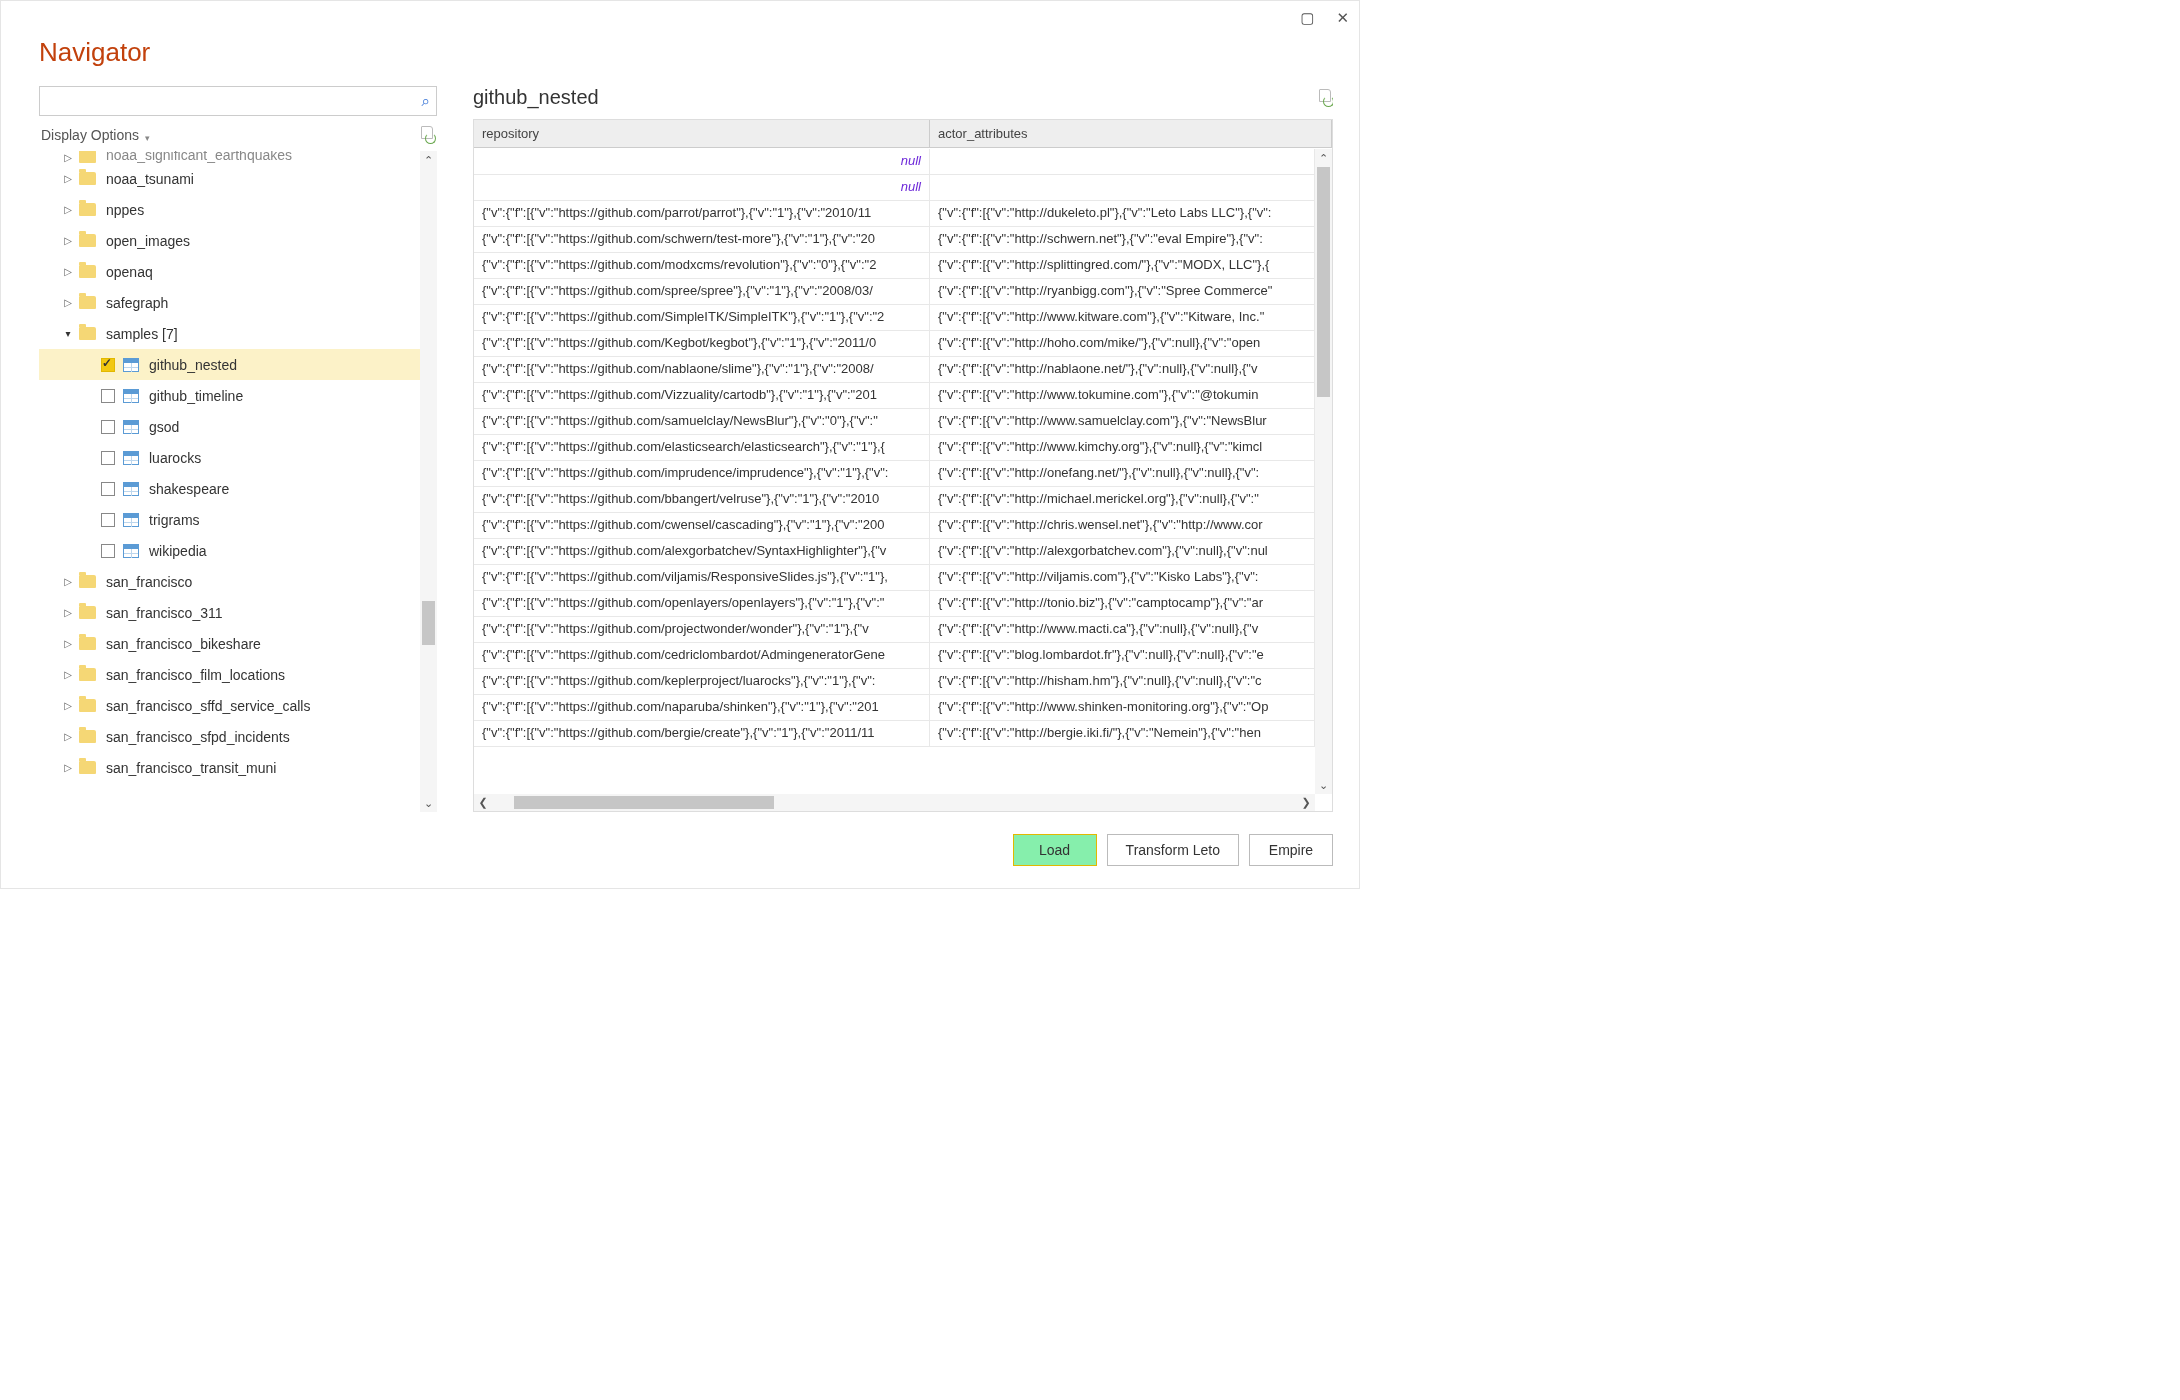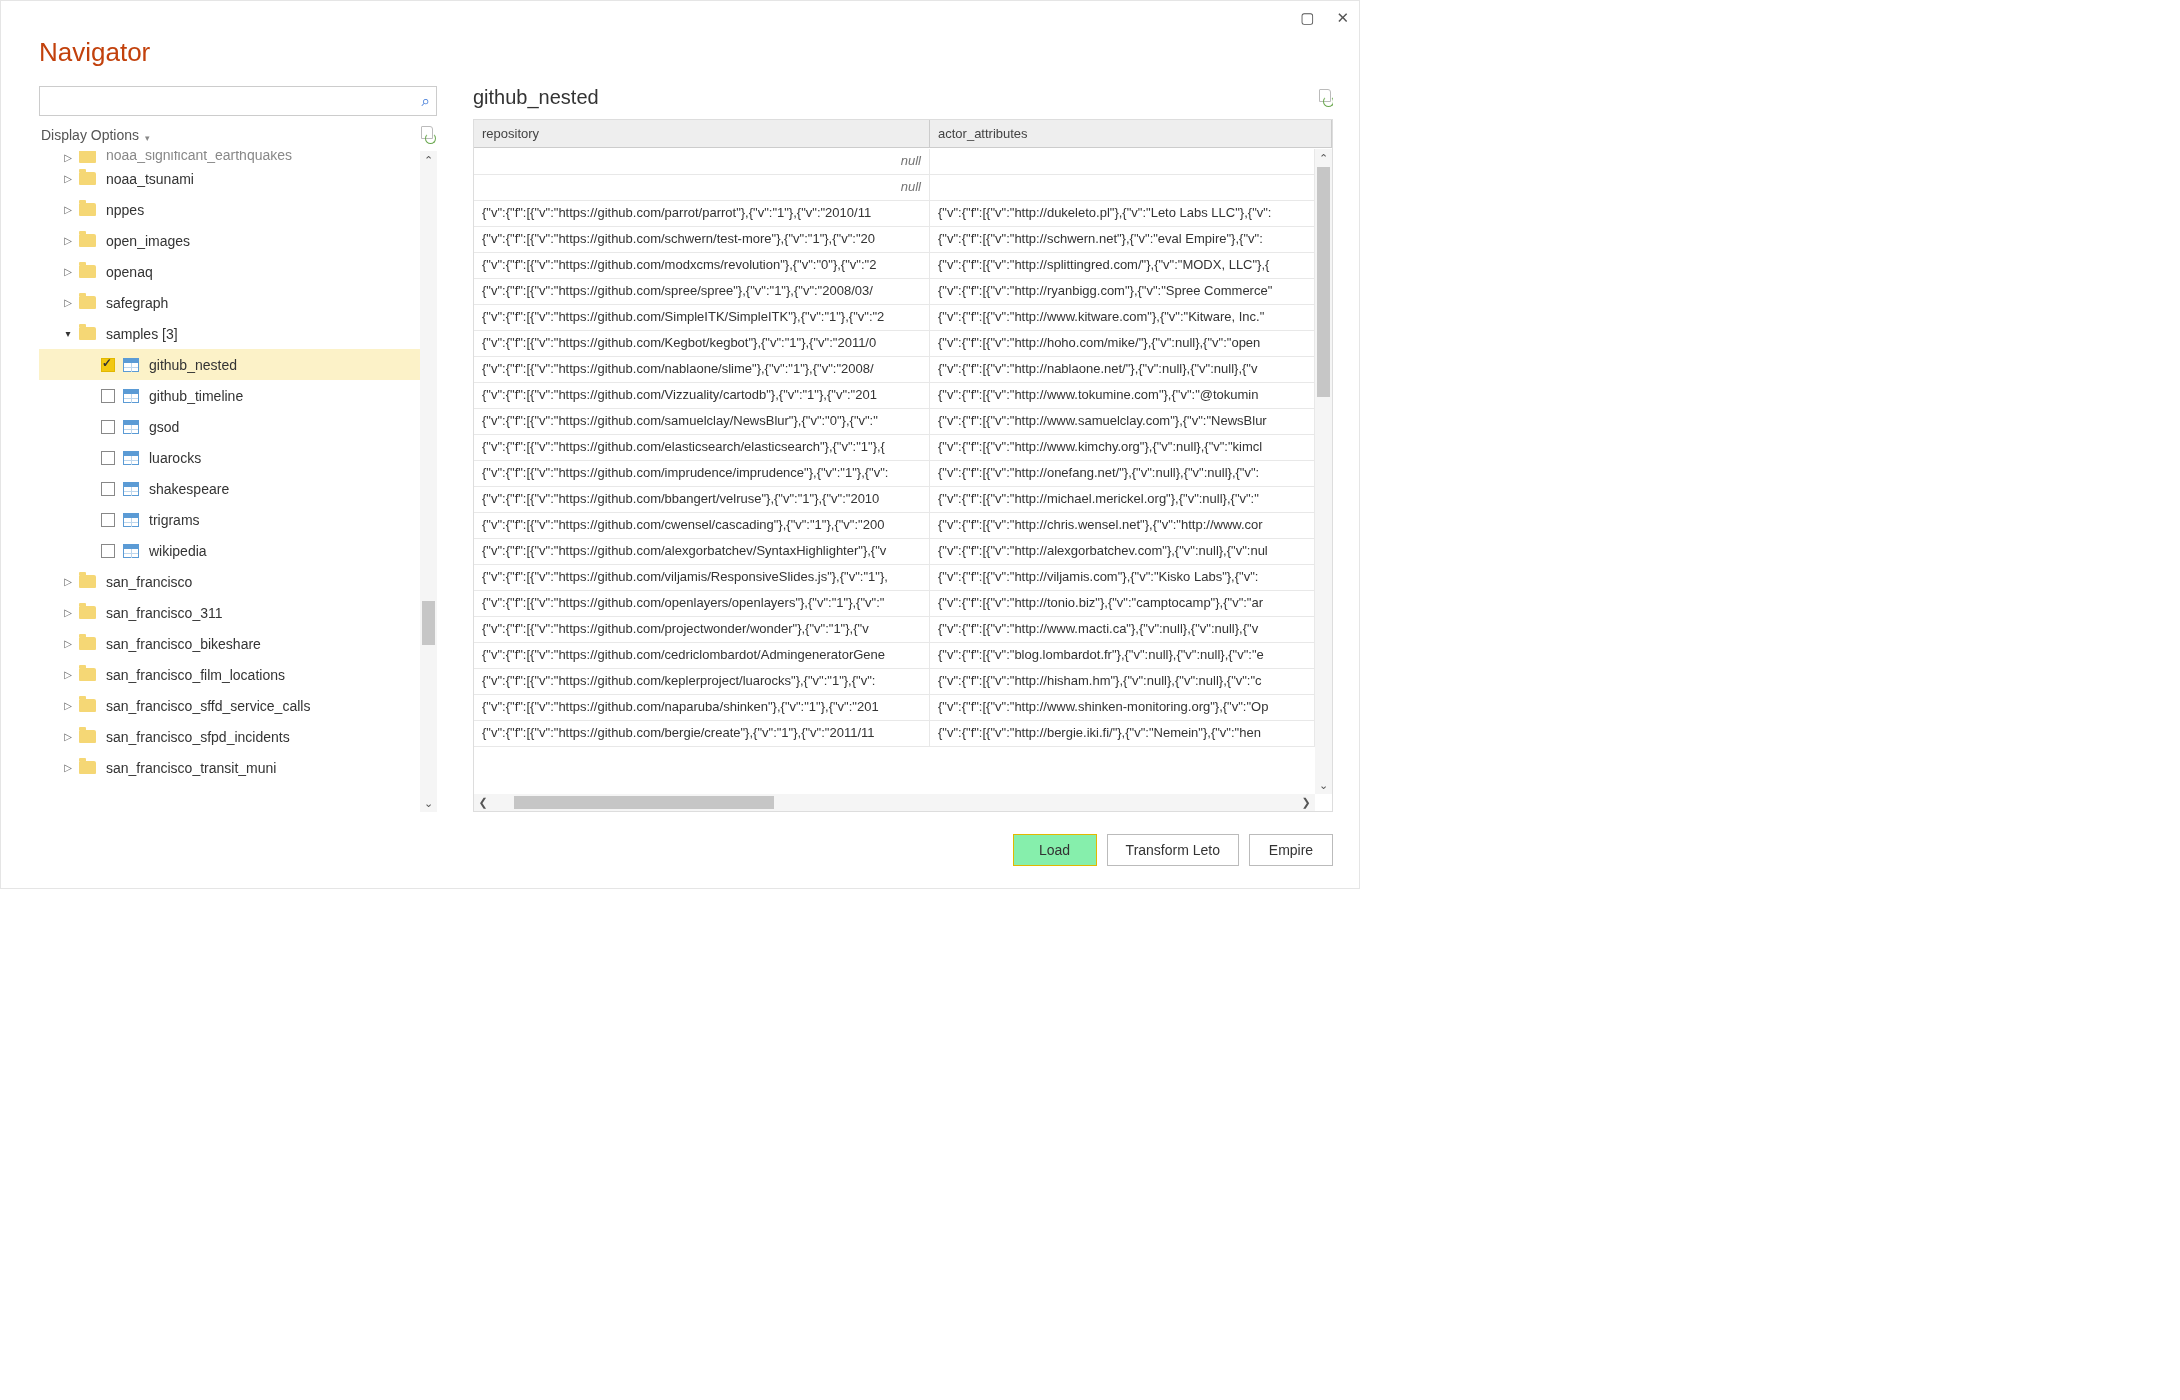--- a/index.html
+++ b/index.html
@@ -43,21 +43,21 @@
 .tree-scroll .thumb { position: absolute; left: 2px; right: 2px; top: 450px; height: 44px; background: #c6c6c6; cursor: pointer; }
 .right { flex: 1; display: flex; flex-direction: column; overflow: hidden; }
 .preview-title-row { display: flex; align-items: center; justify-content: space-between; margin-bottom: 10px; }
 .preview-title { font-size: 20px; font-weight: 400; color: #333; }
 .grid-wrap { flex: 1; border: 1px solid #ddd; position: relative; overflow: hidden; }
 .grid-head { display: flex; background: #22c55e; border-bottom: 1px solid #ccc; }
 .grid-head .col { padding: 6px 8px; font-size: 13px; color: #444; border-right: 1px solid #ccc; background: #eee; }
 .grid-body { position: absolute; top: 29px; left: 0; right: 17px; bottom: 17px; overflow: hidden; }
 .grid-row { display: flex; border-bottom: 1px solid #e8e8e8; height: 26px; }
 .grid-row .cell { padding: 4px 8px; font-size: 13px; color: #333; border-right: 1px solid #e8e8e8; white-space: nowrap; overflow: hidden; }
-.grid-row .cell.nullcell { text-align: right; font-style: italic; color: #737373; }
+.grid-row .cell.nullcell { text-align: right; font-style: italic; color: #6d28d9; }
 .col-repo { width: 456px; }
 .col-actor { flex: 1; }
 .grid-vscroll { position: absolute; top: 29px; right: 0; width: 17px; bottom: 17px; background: #f5f5f5; }
 .grid-vscroll .up, .grid-vscroll .dn { position: absolute; left: 0; right: 0; height: 18px; text-align: center; font-size: 11px; color: #555; line-height: 18px; cursor: pointer; }
 .grid-vscroll .up { top: 0; }
 .grid-vscroll .dn { bottom: 0; }
 .grid-vscroll .thumb { position: absolute; left: 2px; right: 2px; top: 18px; height: 230px; background: #c6c6c6; cursor: pointer; }
 .grid-hscroll { position: absolute; bottom: 0; left: 0; right: 17px; height: 17px; background: #f5f5f5; }
 .grid-hscroll .lf, .grid-hscroll .rt { position: absolute; top: 0; bottom: 0; width: 18px; text-align: center; font-size: 11px; color: #555; line-height: 17px; cursor: pointer; }
 .grid-hscroll .lf { left: 0; }
@@ -117,21 +117,21 @@
               <span>openaq</span>
             </div>
             <div class="tree-row ind-1">
               <span class="expander">▷</span>
               <span class="folder-ic"></span>
               <span>safegraph</span>
             </div>
             <div class="tree-row ind-1">
               <span class="expander expanded">▾</span>
               <span class="folder-ic"></span>
-              <span>samples [3]</span>
+              <span>samples [7]</span>
             </div>
             <div class="tree-row ind-2 selected">
               <span class="expander"></span>
               <span class="cb checked"></span>
               <span class="table-ic"></span>
               <span>github_nested</span>
             </div>
             <div class="tree-row ind-2">
               <span class="expander"></span>
               <span class="cb"></span>

